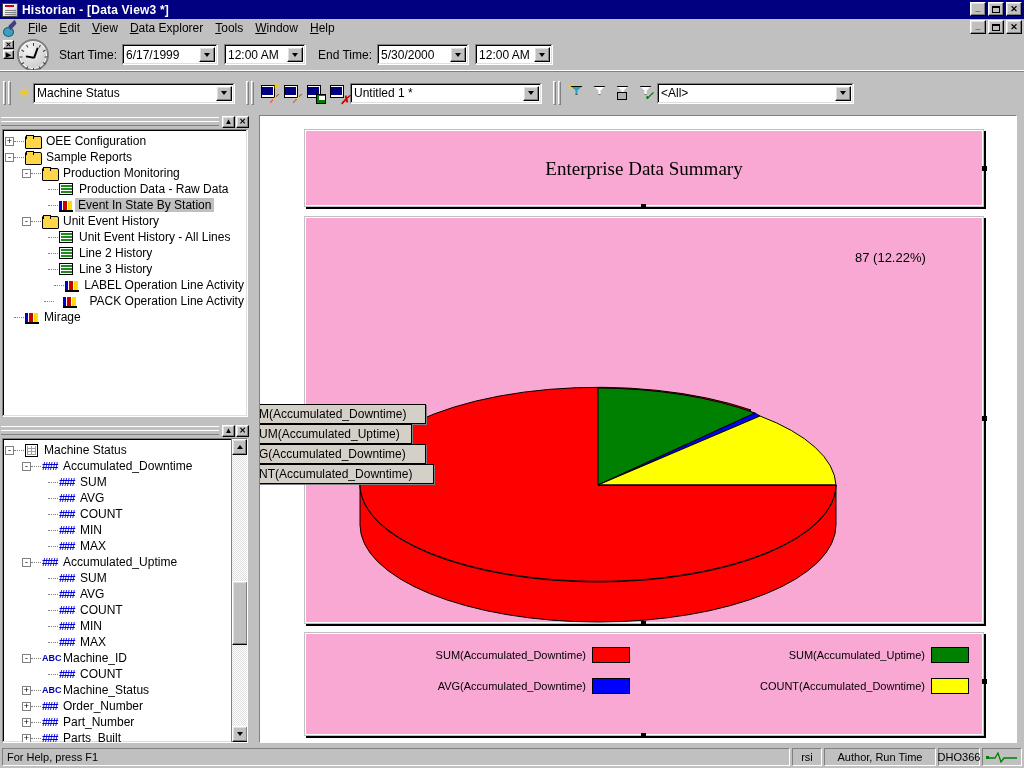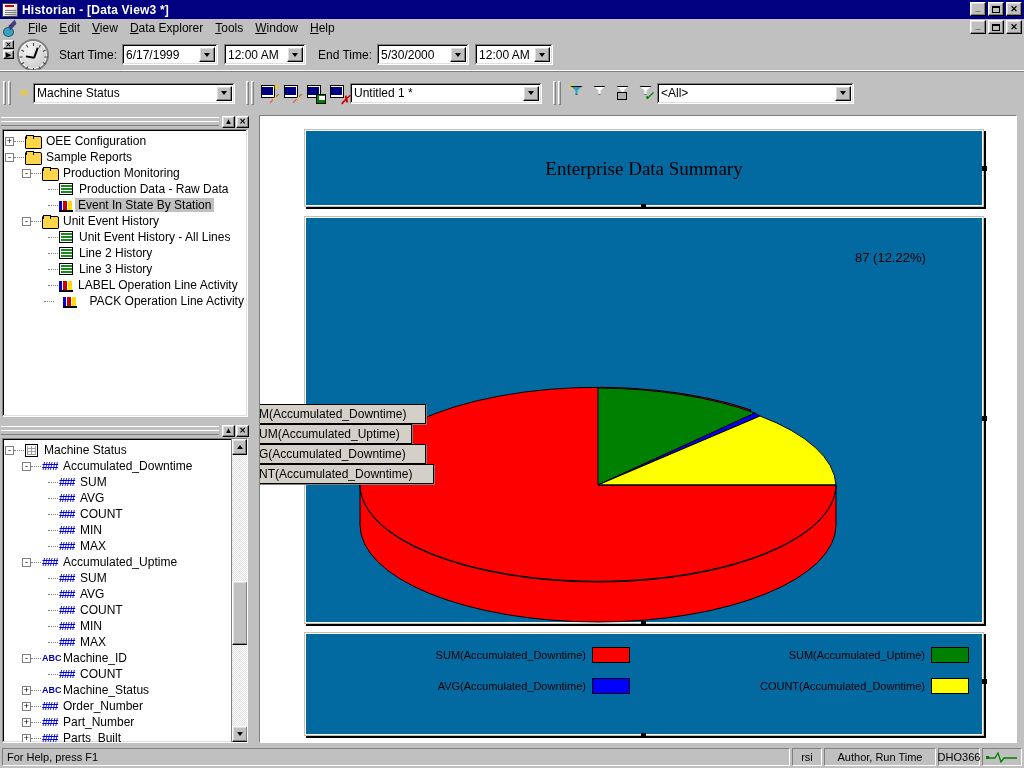--- a/index.html
+++ b/index.html
@@ -177,21 +177,21 @@
      background:repeating-conic-gradient(#dfdfdf 0% 25%, #ffffff 0% 50%) 0 0/2px 2px;}
   .sthumb{ position:absolute; left:0; width:16px; background:#c0c0c0;
      border:1px solid; border-color:#ffffff #000000 #000000 #ffffff;
      box-shadow: inset -1px -1px 0 #808080, inset 1px 1px 0 #dfdfdf;}
 
   
   #mainarea{ position:absolute; left:253px; top:113px; width:771px; height:633px; background:#c0c0c0;}
   #canvas{ position:absolute; left:6px; top:2px; width:758px; height:628px; background:#fff;
      border-top:1px solid #808080; border-left:1px solid #808080;
      border-right:1px solid #fff; border-bottom:1px solid #fff; overflow:hidden;}
-  .rbox{ position:absolute; background:#0369a1;
+  .rbox{ position:absolute; background:#f9a8d4;
      border:1px solid #c0c0c0; box-shadow: 2px 2px 0 #000000, inset 0 0 0 1px #ffffff;}
   .handle{ position:absolute; width:5px;height:5px;background:#000; }
 
   #reptitle{ left:44px; top:13px; width:680px; height:78px; }
   #reptitle .t{ position:absolute; left:0;right:0;top:28px; text-align:center;
      font-family:"Liberation Serif", serif; font-size:19px; color:#000; }
   #repchart{ left:44px; top:100px; width:680px; height:408px; }
   #replegend{ left:44px; top:516px; width:680px; height:104px; }
 
   .lgrid{ position:absolute; left:0;right:0;top:14px; display:grid;
@@ -427,31 +427,37 @@
             <span class="dots"></span>
             <span class="tblico"></span>
             <span class="lbl">Line 2 History</span>
           </div>
           <div class="tnode" style="padding-left: 34px;">
             <span class="spc"></span>
             <span class="dots"></span>
             <span class="tblico"></span>
             <span class="lbl">Line 3 History</span>
           </div>
-          <div class="tnode" style="padding-left: 34px;">
+          <div class="tnode" style="padding-left: 34px; justify-content: flex-end;">
             <span class="spc"></span>
             <span class="dots"></span>
             <span class="chartico"></span>
             <span class="lbl">LABEL Operation Line Activity</span>
           </div>
           <div class="tnode" style="padding-left: 22px; justify-content: space-between;">
             <span class="spc"></span>
             <span class="dots"></span>
             <span class="chartico"></span>
             <span class="lbl">PACK Operation Line Activity</span>
+          </div>
+          <div class="tnode" style="padding-left: 0px;">
+            <span class="spc"></span>
+            <span class="dots"></span>
+            <span class="chartico"></span>
+            <span class="lbl">Mirage</span>
           </div>
         </div>
     </div>
   </div>
 
   <div class="panel" style="position:absolute;left:0;top:310px;width:250px;height:322px;">
     <div class="panelbar">
       <div class="gripline"></div>
       <div class="pbbtn">▲</div>
       <div class="pbbtn">✕</div>

